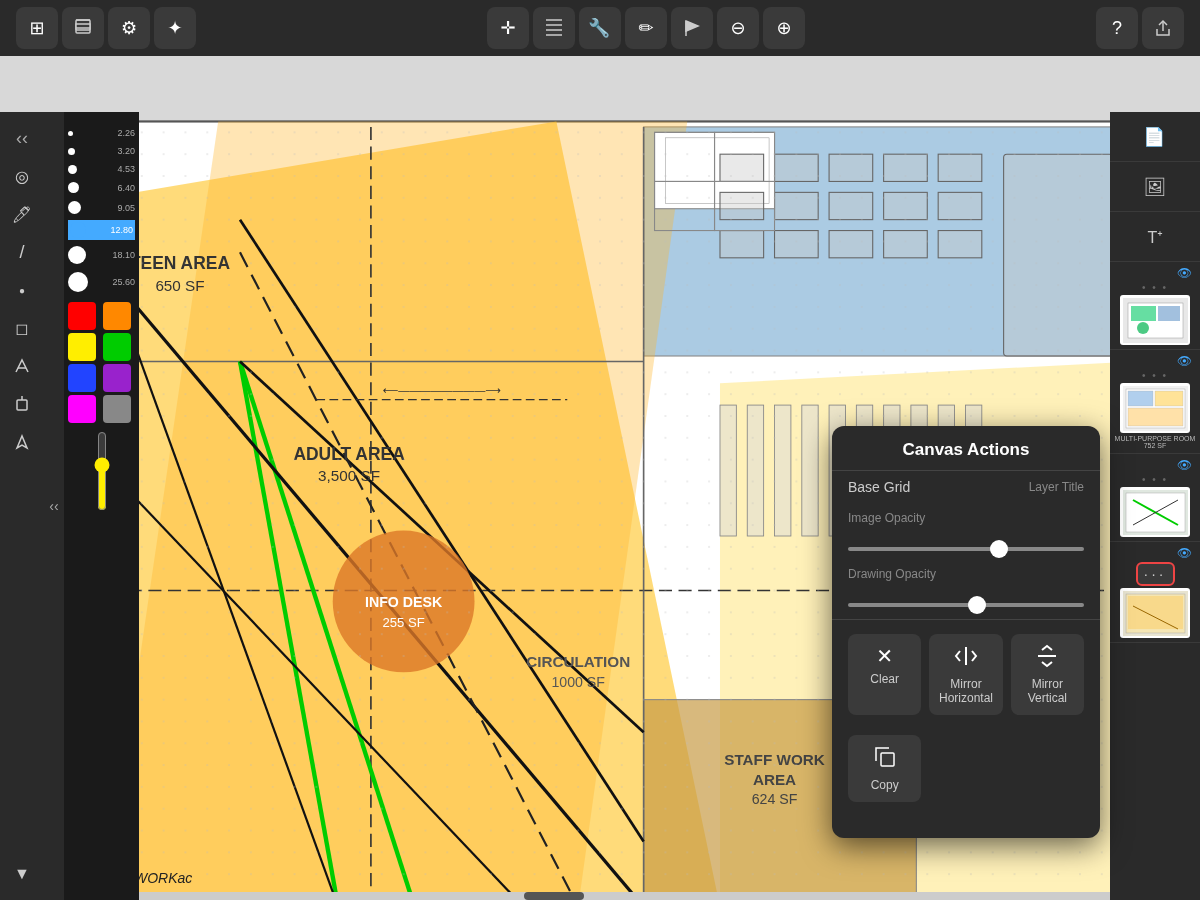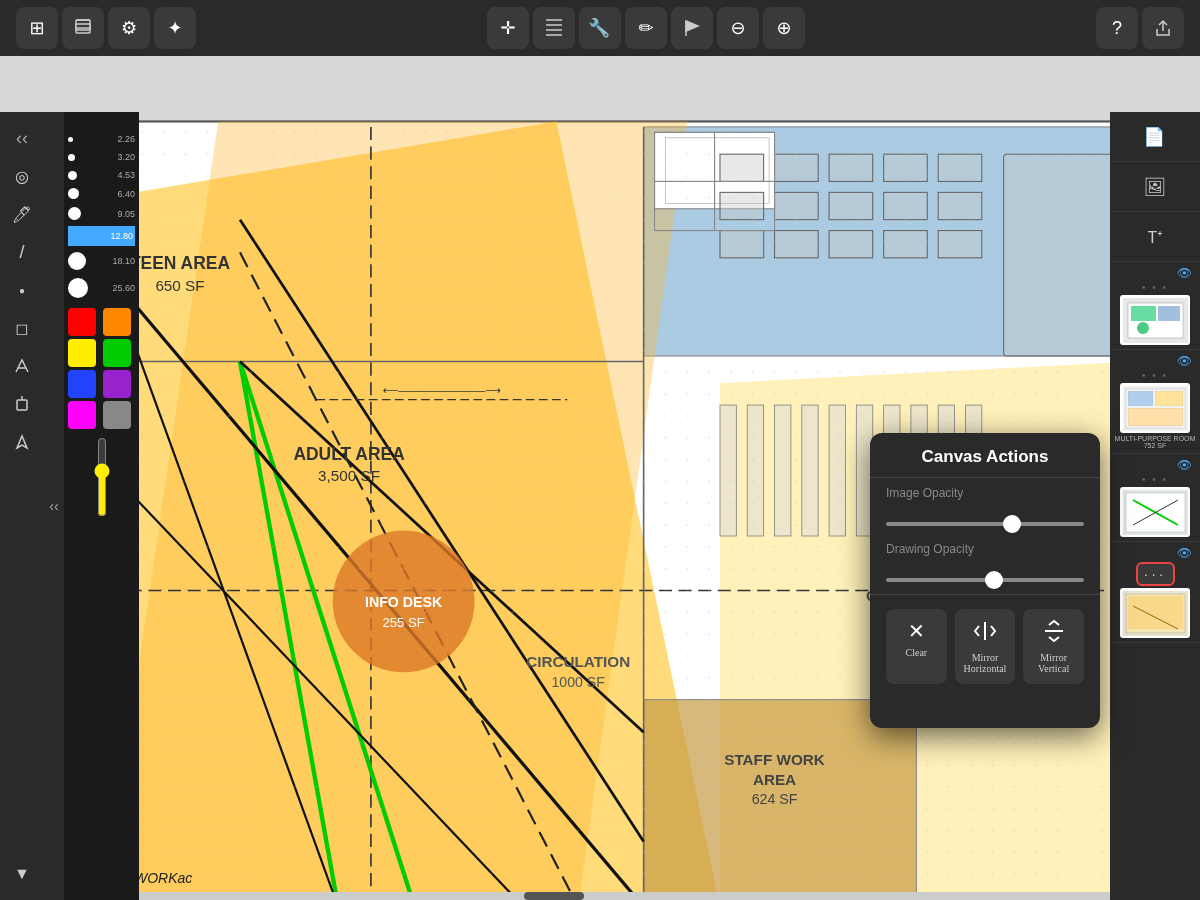--- a/index.html
+++ b/index.html
@@ -44,21 +44,21 @@
     
     #color-panel {
       position: absolute; top: 56px; left: 44px; width: 95px; bottom: 0;
       background: #1a1a1a; z-index: 49; display: flex; flex-direction: column;
     }
     .collapse-btn {
       width: 20px; height: 100%; background: #2a2a2a; display: flex;
       align-items: center; justify-content: center; color: #aaa; cursor: pointer; font-size: 14px;
     }
     .color-panel-inner {
-      flex: 1; display: flex; flex-direction: column; padding: 20px 4px; gap: 4px;
+      flex: 1; display: flex; flex-direction: column; padding: 14px 4px; gap: 4px;
     }
     .size-row {
       display: flex; align-items: center; gap: 4px; padding: 2px 0;
     }
     .size-dot {
       background: white; border-radius: 50%; flex-shrink: 0;
     }
     .size-label { color: #aaa; font-size: 9px; flex: 1; text-align: right; }
     .size-active { background: #4af; }
     .color-grid {
@@ -100,23 +100,23 @@
       display: flex; align-items: center; justify-content: center; overflow: hidden;
     }
     .thumb-label { color: #aaa; font-size: 8px; text-align: center; }
     
     .more-btn-highlight {
       border: 2px solid #e44; border-radius: 6px;
     }
 
     
     #canvas-actions {
-      position: absolute; right: 100px; top: 370px; width: 230px;
+      position: absolute; right: 100px; top: 370px; width: 268px;
       background: #2a2a2a; border-radius: 12px; z-index: 200;
-      padding: 0 0 14px 0; box-shadow: 0 8px 30px rgba(0,0,0,0.6); margin-top: 7px;
+      padding: 0 0 26px 0; box-shadow: 0 8px 30px rgba(0,0,0,0.6);
     }
     .ca-title {
       text-align: center; color: #fff; font-size: 17px; font-weight: 600;
       padding: 14px 0 10px; border-bottom: 1px solid #444;
     }
     .ca-row {
       display: flex; align-items: center; justify-content: space-between;
       padding: 8px 16px;
     }
     .ca-label { color: #ccc; font-size: 14px; }
@@ -135,21 +135,21 @@
     .ca-actions-grid {
       display: grid; grid-template-columns: 1fr 1fr 1fr; gap: 8px;
       padding: 10px 16px;
     }
     .ca-action-btn {
       display: flex; flex-direction: column; align-items: center; gap: 4px;
       background: #3a3a3a; border-radius: 8px; padding: 10px 4px;
       cursor: pointer; border: none;
     }
     .ca-action-icon { color: #fff; font-size: 20px; }
-    .ca-action-label { color: #ccc; font-size: 10px; text-align: center; font-family: Liberation Serif, serif; }
+    .ca-action-label { color: #ccc; font-size: 12px; text-align: center; }
 
     
     #watermark {
       position: absolute; bottom: 14px; left: 60px;
       color: #222; font-size: 14px; z-index: 10; font-style: italic;
     }
 
     
     #bottom-scroll {
       position: absolute; bottom: 0; left: 44px; right: 90px; height: 8px;
@@ -478,20 +478,24 @@
           <rect x="5" y="5" width="55" height="33" fill="rgba(255,200,80,0.4)"></rect>
           <line x1="10" y1="15" x2="55" y2="38" stroke="#996600" stroke-width="1"></line>
         </svg>
       </div>
     </div>
   </div>
 
   <div id="canvas-actions">
     <div class="ca-title">Canvas Actions</div>
 
+    <div class="ca-row">
+      <span class="ca-label">Base Grid</span>
+      <span class="ca-sublabel">Layer Title</span>
+    </div>
 
     <div class="ca-row">
       <span class="ca-sublabel">Image Opacity</span>
     </div>
     <div class="ca-slider-wrap">
       <input type="range" class="ca-slider" min="0" max="100" value="65" style="">
     </div>
 
     <div class="ca-row">
       <span class="ca-sublabel">Drawing Opacity</span>
@@ -523,20 +527,29 @@
             <line x1="3" y1="12" x2="21" y2="12"></line>
             <path d="M7 6 L12 2 L17 6"></path>
             <path d="M7 18 L12 22 L17 18"></path>
           </svg>
         </span>
         <span class="ca-action-label">Mirror<br>Vertical</span>
       </button>
     </div>
 
     <div class="ca-actions-grid">
+      <button class="ca-action-btn">
+        <span class="ca-action-icon">
+          <svg width="24" height="24" viewBox="0 0 24 24" fill="none" stroke="white" stroke-width="1.5">
+            <rect x="8" y="8" width="13" height="13" rx="1"></rect>
+            <path d="M3 16 L3 3 L16 3"></path>
+          </svg>
+        </span>
+        <span class="ca-action-label">Copy</span>
+      </button>
     </div>
   </div>
 
   <div id="watermark">
     <span>Drawing by WORKac</span>
   </div>
 
   <div id="bottom-scroll">
     <div class="scroll-thumb"></div>
   </div>

